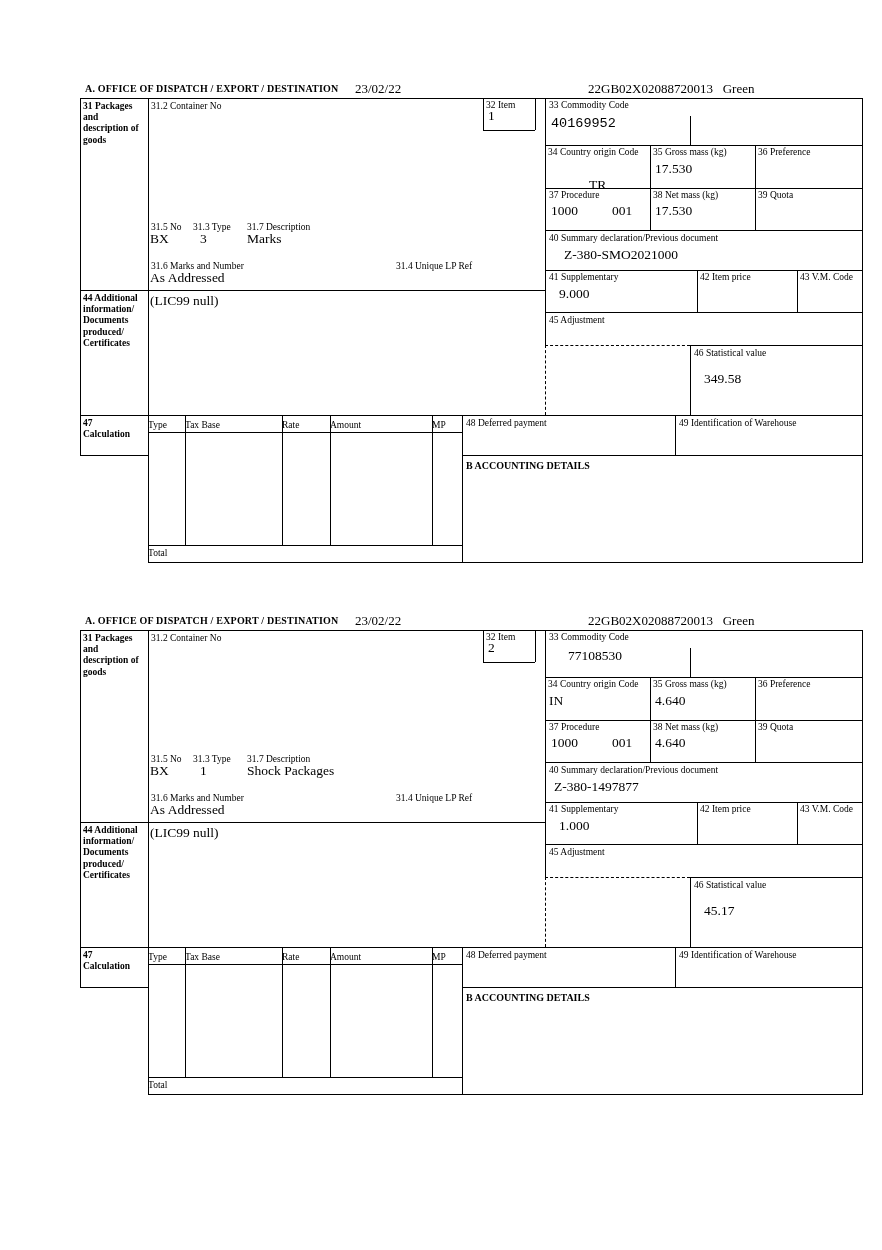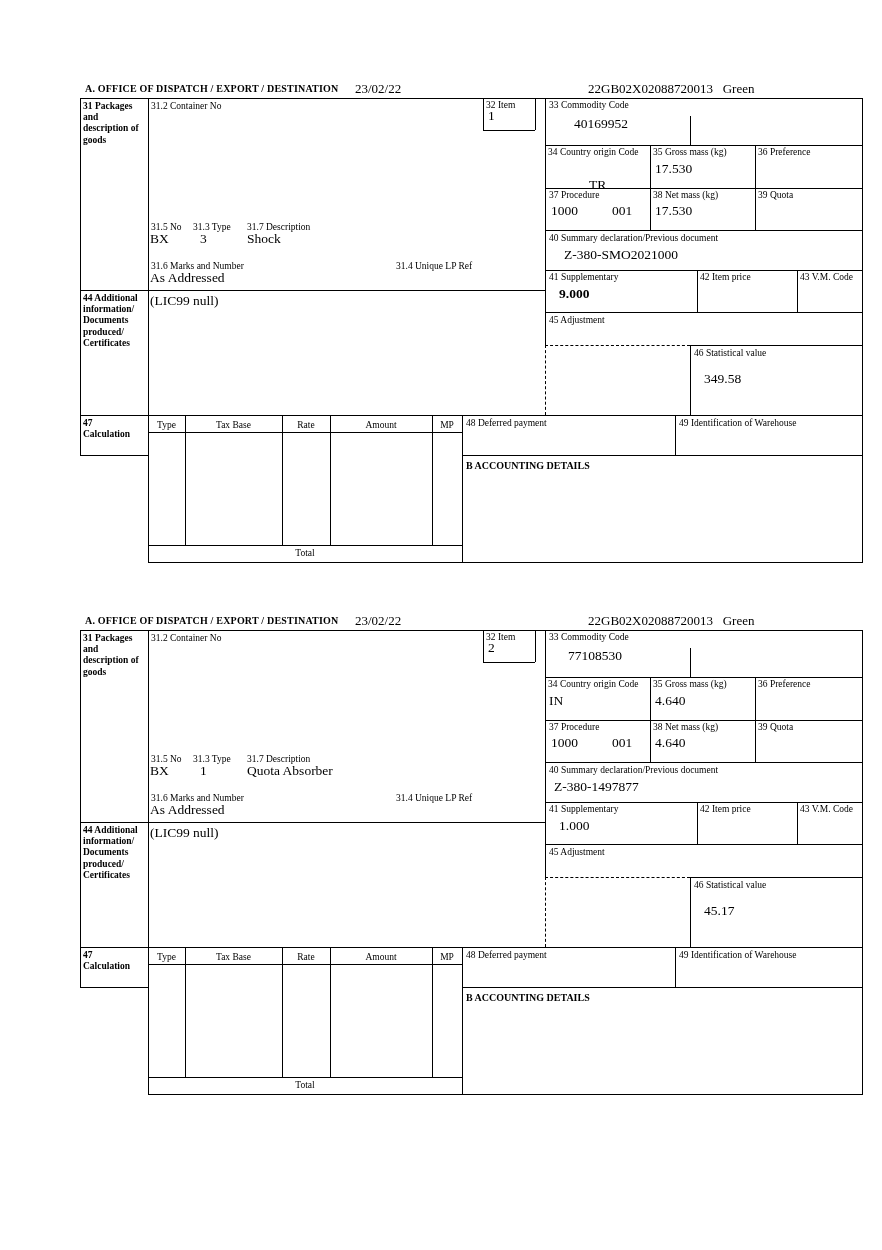--- a/index.html
+++ b/index.html
@@ -12,21 +12,21 @@
   .label { position:absolute; font-size:9.5px; line-height:1.18; white-space:nowrap; }
   .label.wrap { white-space:normal;font-weight:bold; }
   .value { position:absolute; font-size:13.5px; line-height:1.1; white-space:pre; }
   .hline { position:absolute; height:0; border-top:1px solid #000; }
   .vline { position:absolute; width:0; border-left:1px solid #000; }
   .dash-h { border-top:1px dashed #000; }
   .dash-v { border-left:1px dashed #000; }
   .hdr-office { position:absolute; font-size:10px; font-weight:bold; letter-spacing:0.2px; }
   .hdr-val { position:absolute; font-size:13px; white-space:pre; }
   .acct { position:absolute; font-size:10px; font-weight:bold; }
-  .calc-h { position:absolute; font-size:9.5px; text-align:center; }
+  .calc-h { position:absolute; font-size:9.5px; }
 </style>
 </head>
 <body>
 
 <div id="page">
   <div class="block" style="top: 80px;">
 
     <div class="hdr-office" style="left:5px; top:3px;">A.  OFFICE OF DISPATCH / EXPORT / DESTINATION</div>
     <div class="hdr-val" style="left:275px; top:1px;">23/02/22</div>
     <div class="hdr-val" style="left:508px; top:1px;">22GB02X02088720013   Green</div>
@@ -67,51 +67,51 @@
     <div class="vline" style="left:250px; top:335px; height:130px;"></div>
     <div class="vline" style="left:352px; top:335px; height:130px;"></div>
     <div class="vline" style="left:382px; top:335px; height:147px;"></div>
 
     <div class="label wrap" style="left:3px; top:21px; width:60px;">31 Packages and description of goods</div>
     <div class="label" style="left:71px; top:21px;">31.2 Container No</div>
     <div class="label" style="left:406px; top:20px;">32 Item</div>
     <div class="value" style="left:408px; top:29px;">1</div>
 
     <div class="label" style="left:469px; top:20px;">33 Commodity Code</div>
-    <div class="value" style="left:494px; top:37px;">40169952</div>
+    <div class="value" style="left:471px; top:37px;font-family:Liberation Mono, monospace;">40169952</div>
 
     <div class="label" style="left:468px; top:67px;">34 Country origin Code</div>
     <div class="value" style="left:469px; top:98px;margin-left:40px;">TR</div>
     <div class="label" style="left:573px; top:67px;">35 Gross mass (kg)</div>
     <div class="value" style="left:575px; top:82px;">17.530</div>
     <div class="label" style="left:678px; top:67px;">36 Preference</div>
 
     <div class="label" style="left:469px; top:110px;">37 Procedure</div>
     <div class="value" style="left:471px; top:124px;">1000</div>
     <div class="value" style="left:532px; top:124px;">001</div>
     <div class="label" style="left:573px; top:110px;">38 Net mass (kg)</div>
     <div class="value" style="left:575px; top:124px;">17.530</div>
     <div class="label" style="left:678px; top:110px;">39 Quota</div>
 
     <div class="label" style="left:71px; top:142px;">31.5 No</div>
     <div class="label" style="left:113px; top:142px;">31.3 Type</div>
     <div class="label" style="left:167px; top:142px;">31.7 Description</div>
     <div class="value" style="left:70px; top:152px;">BX</div>
     <div class="value" style="left:120px; top:152px;">3</div>
-    <div class="value" style="left:167px; top:152px;">Shock</div>
+    <div class="value" style="left:167px; top:152px;">Marks</div>
 
     <div class="label" style="left:469px; top:153px;">40 Summary declaration/Previous document</div>
     <div class="value" style="left:484px; top:168px;">Z-380-SMO2021000</div>
 
     <div class="label" style="left:71px; top:181px;">31.6 Marks and Number</div>
     <div class="label" style="left:316px; top:181px;">31.4 Unique LP Ref</div>
     <div class="value" style="left:70px; top:191px;">As Addressed</div>
 
     <div class="label" style="left:469px; top:192px;">41 Supplementary</div>
-    <div class="value" style="left:479px; top:207px;font-weight:bold;">9.000</div>
+    <div class="value" style="left:479px; top:207px;">9.000</div>
     <div class="label" style="left:620px; top:192px;">42 Item price</div>
     <div class="label" style="left:720px; top:192px;">43 V.M. Code</div>
 
     <div class="label wrap" style="left:3px; top:213px; width:58px;">44 Additional information/ Documents produced/ Certificates</div>
     <div class="value" style="left:70px; top:214px;">(LIC99 null)</div>
 
     <div class="label" style="left:469px; top:235px;">45 Adjustment</div>
     <div class="label" style="left:614px; top:268px;">46 Statistical value</div>
     <div class="value" style="left:624px; top:292px;">349.58</div>
 
@@ -191,21 +191,21 @@
     <div class="value" style="left:532px; top:124px;">001</div>
     <div class="label" style="left:573px; top:110px;">38 Net mass (kg)</div>
     <div class="value" style="left:575px; top:124px;">4.640</div>
     <div class="label" style="left:678px; top:110px;">39 Quota</div>
 
     <div class="label" style="left:71px; top:142px;">31.5 No</div>
     <div class="label" style="left:113px; top:142px;">31.3 Type</div>
     <div class="label" style="left:167px; top:142px;">31.7 Description</div>
     <div class="value" style="left:70px; top:152px;">BX</div>
     <div class="value" style="left:120px; top:152px;">1</div>
-    <div class="value" style="left:167px; top:152px;">Quota Absorber</div>
+    <div class="value" style="left:167px; top:152px;">Shock Packages</div>
 
     <div class="label" style="left:469px; top:153px;">40 Summary declaration/Previous document</div>
     <div class="value" style="left:474px; top:168px;">Z-380-1497877</div>
 
     <div class="label" style="left:71px; top:181px;">31.6 Marks and Number</div>
     <div class="label" style="left:316px; top:181px;">31.4 Unique LP Ref</div>
     <div class="value" style="left:70px; top:191px;">As Addressed</div>
 
     <div class="label" style="left:469px; top:192px;">41 Supplementary</div>
     <div class="value" style="left:479px; top:207px;">1.000</div>

